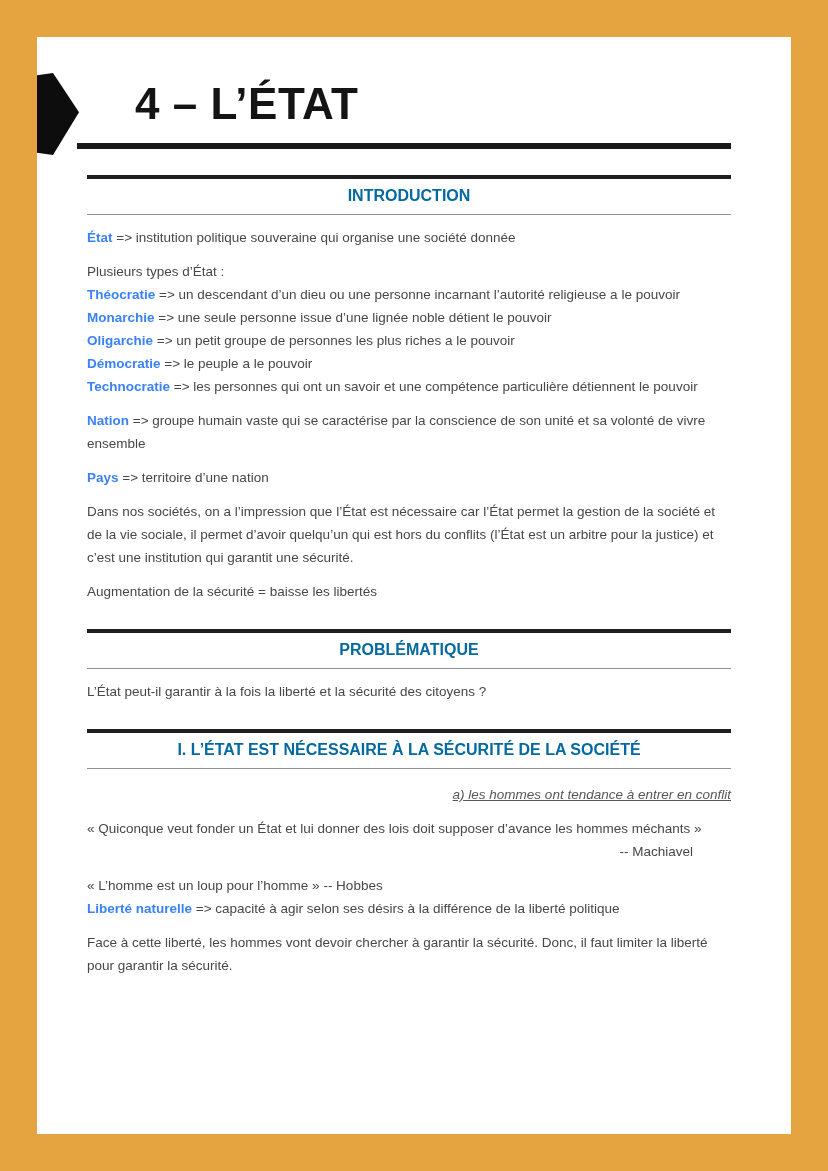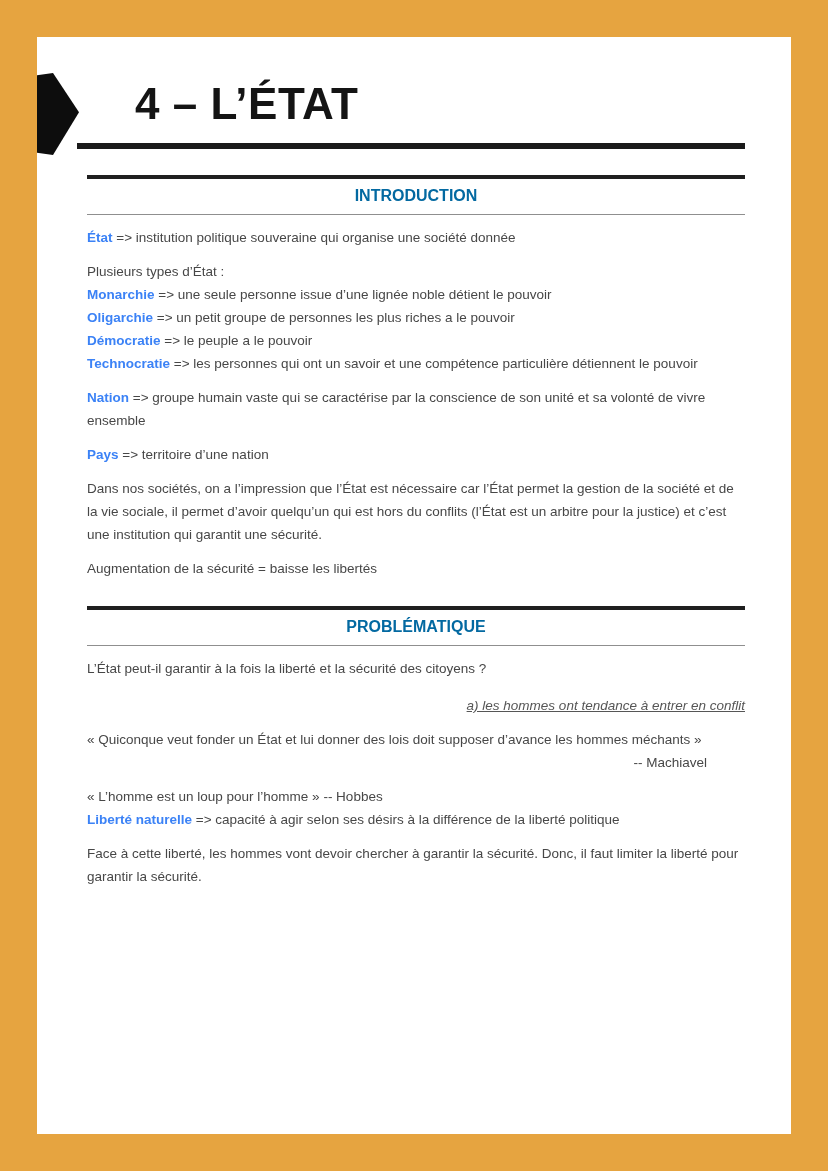--- a/index.html
+++ b/index.html
@@ -9,21 +9,21 @@
   .frame {
     width: 828px; height: 1171px;
     background: #E6A440;
     padding: 37px;
     margin: 0 auto;
   }
   .page {
     position: relative;
     width: 100%; height: 100%;
     background: #ffffff;
-    padding: 36px 46px 40px 50px;
+    padding: 36px 60px 40px 50px;
     overflow: hidden;
   }
 
   .bookmark {
     position: absolute;
     left: -8px; top: 36px;
     width: 50px; height: 82px;
     background: #0d0d0d;
     clip-path: polygon(0 4%, 48% 0, 100% 48%, 48% 100%, 0 96%);
   }
@@ -91,20 +91,24 @@
     <h2 class="section-head">INTRODUCTION</h2>
 
     <p class="para">
       <strong class="term">État</strong>
       <span>=&gt; institution politique souveraine qui organise une société donnée</span>
     </p>
 
     <div class="para">
       <p>Plusieurs types d’État :</p>
       <p>
+        <strong class="term">Théocratie</strong>
+        <span>=&gt; un descendant d’un dieu ou une personne incarnant l’autorité religieuse a le pouvoir</span>
+      </p>
+      <p>
         <strong class="term">Monarchie</strong>
         <span>=&gt; une seule personne issue d’une lignée noble détient le pouvoir</span>
       </p>
       <p>
         <strong class="term">Oligarchie</strong>
         <span>=&gt; un petit groupe de personnes les plus riches a le pouvoir</span>
       </p>
       <p>
         <strong class="term">Démocratie</strong>
         <span>=&gt; le peuple a le pouvoir</span>
@@ -126,20 +130,21 @@
     </p>
 
     <p class="para">Dans nos sociétés, on a l’impression que l’État est nécessaire car l’État permet la gestion de la société et de la vie sociale, il permet d’avoir quelqu’un qui est hors du conflits (l’État est un arbitre pour la justice) et c’est une institution qui garantit une sécurité.</p>
 
     <p class="para">Augmentation de la sécurité = baisse les libertés</p>
 
     <h2 class="section-head">PROBLÉMATIQUE</h2>
 
     <p class="para">L’État peut-il garantir à la fois la liberté et la sécurité des citoyens ?</p>
 
+    <h2 class="section-head">I. L’ÉTAT EST NÉCESSAIRE À LA SÉCURITÉ DE LA SOCIÉTÉ</h2>
 
     <h3 class="subhead">a) les hommes ont tendance à entrer en conflit</h3>
 
     <div class="para">
       <p>« Quiconque veut fonder un État et lui donner des lois doit supposer d’avance les hommes méchants »</p>
       <p class="quote-author">-- Machiavel</p>
     </div>
 
 
     <div class="para">

